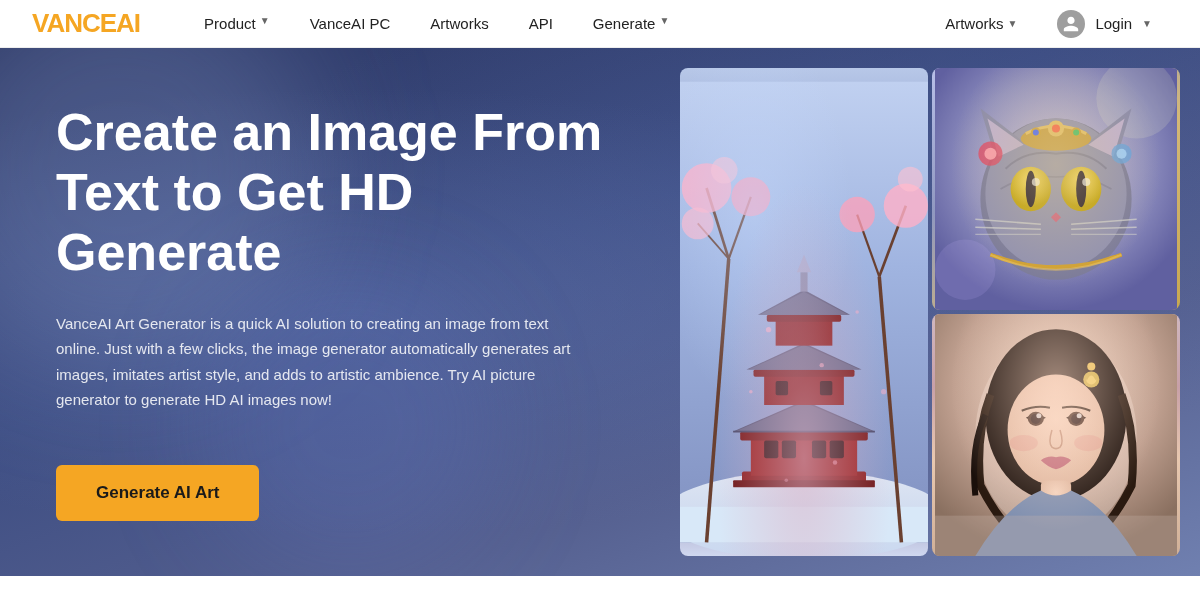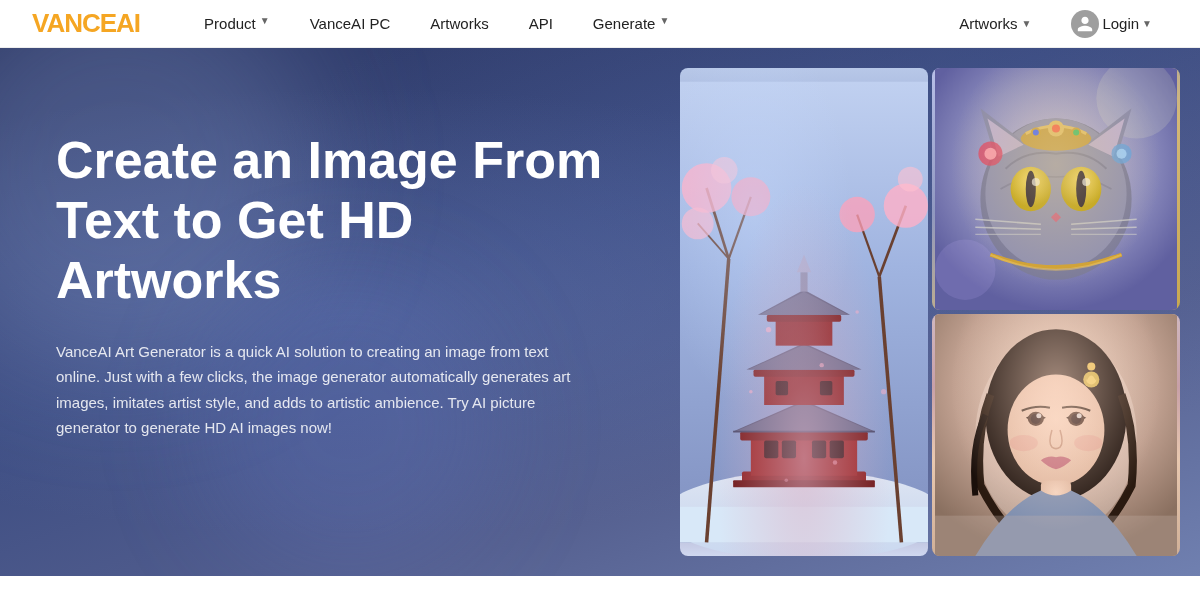--- a/index.html
+++ b/index.html
@@ -55,21 +55,21 @@
       align-items: center;
       gap: 4px;
       padding: 8px 16px;
       font-size: 15px;
       color: #222;
       cursor: pointer;
     }
     .login-btn {
       display: flex;
       align-items: center;
-      gap: 3px;
+      gap: 10px;
       padding: 8px 16px;
       font-size: 15px;
       color: #222;
       cursor: pointer;
     }
     .avatar-icon {
       width: 28px;
       height: 28px;
       border-radius: 50%;
       background: #9e9e9e;
@@ -269,22 +269,23 @@
       <span class="chevron">▼</span>
     </div>
   </div>
 </nav>
 
 <section class="hero">
   <div class="hero-bg"></div>
 
   <div class="hero-content">
     <div class="hero-text">
-      <h1 class="hero-title">Create an Image From Text to Get HD Artworks</h1>
+      <h1 class="hero-title">Create an Image From Text to Get HD Generate</h1>
       <p class="hero-desc">VanceAI Art Generator is a quick AI solution to creating an image from text online. Just with a few clicks, the image generator automatically generates art images, imitates artist style, and adds to artistic ambience. Try AI picture generator to generate HD AI images now!</p>
+      <button class="cta-button">Generate AI Art</button>
     </div>
   </div>
 
   <div class="hero-images">
 
     <div class="img-cell tall img-pagoda">
       <svg class="cell-art" viewBox="0 0 280 520" xmlns="http://www.w3.org/2000/svg">
 
         <defs>
           <linearGradient id="skyGrad" x1="0" y1="0" x2="0" y2="1">

